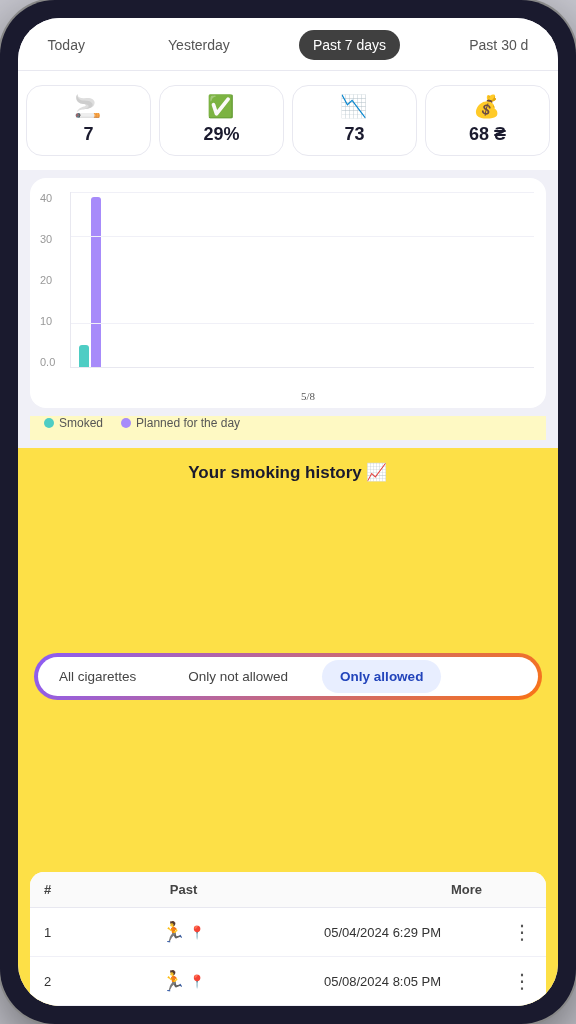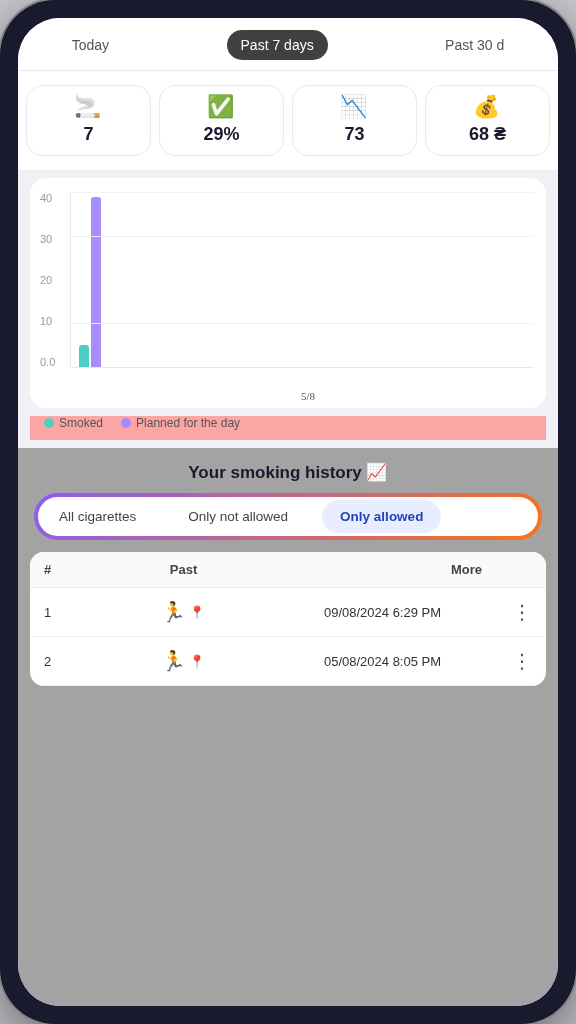--- a/index.html
+++ b/index.html
@@ -175,21 +175,21 @@
     }
 
     .bar-label {
       font-size: 11px;
       color: #555;
       text-align: center;
     }
 
     
     .chart-legend {
-      background: #fca5a5;
+      background: #fef9c3;
       margin: 0 12px 8px;
       padding: 0 14px 10px;
       display: flex;
       gap: 18px;
       flex-shrink: 0;
     }
 
     .legend-item {
       display: flex;
       align-items: center;
@@ -199,25 +199,26 @@
     }
 
     .legend-dot {
       width: 10px;
       height: 10px;
       border-radius: 50%;
     }
 
     
     .history-section {
-      background: #a3a3a3;
+      background: #fde047;
       flex: 1;
       overflow: hidden;
       display: flex;
       flex-direction: column;
+      justify-content: space-between;
     }
 
     .history-title {
       text-align: center;
       font-size: 17px;
       font-weight: 700;
       color: #1a1a2e;
       padding: 14px 16px 10px;
     }
 
@@ -325,20 +326,21 @@
   </style>
 </head>
 <body>
 
 <div class="phone-frame">
 
   <div class="phone-screen">
 
     <div class="tabs-bar">
       <div class="tab-item">Today</div>
+      <div class="tab-item">Yesterday</div>
       <div class="tab-item active">Past 7 days</div>
       <div class="tab-item">Past 30 d</div>
     </div>
 
     <div class="stats-row">
       <div class="stat-card">
         <span class="stat-icon">🚬</span>
         <span class="stat-value">7</span>
       </div>
       <div class="stat-card">
@@ -403,21 +405,21 @@
           <span class="th">#</span>
           <span class="th center">Past</span>
           <span class="th right">More</span>
         </div>
         <div class="table-row">
           <span class="td">1</span>
           <div class="td allowed-icons">
             <span class="smoke-icon">🏃</span>
             <span class="pin-icon">📍</span>
           </div>
-          <span class="td center">09/08/2024 6:29 PM</span>
+          <span class="td center">05/04/2024 6:29 PM</span>
           <span class="td more-icon right">⋮</span>
         </div>
         <div class="table-row">
           <span class="td">2</span>
           <div class="td allowed-icons">
             <span class="smoke-icon">🏃</span>
             <span class="pin-icon">📍</span>
           </div>
           <span class="td center">05/08/2024 8:05 PM</span>
           <span class="td more-icon right">⋮</span>

